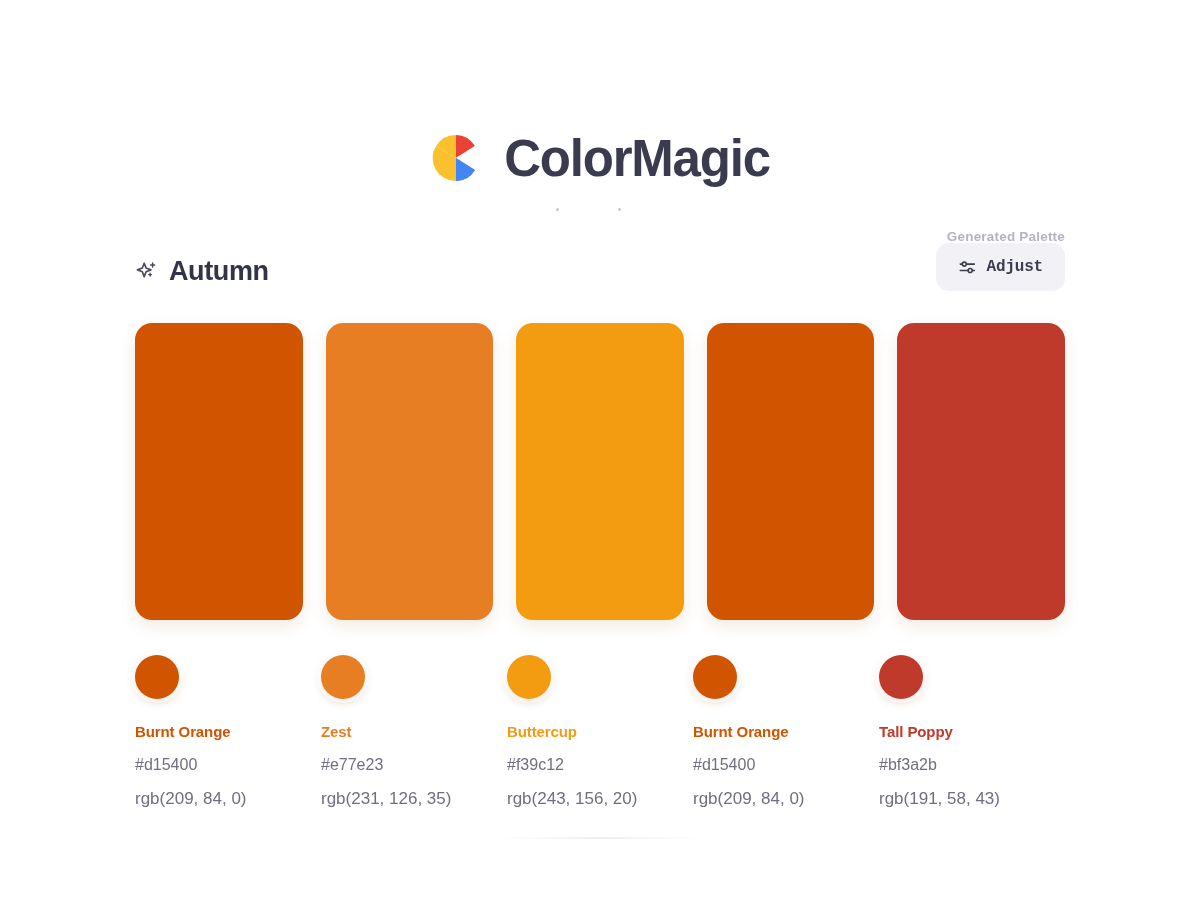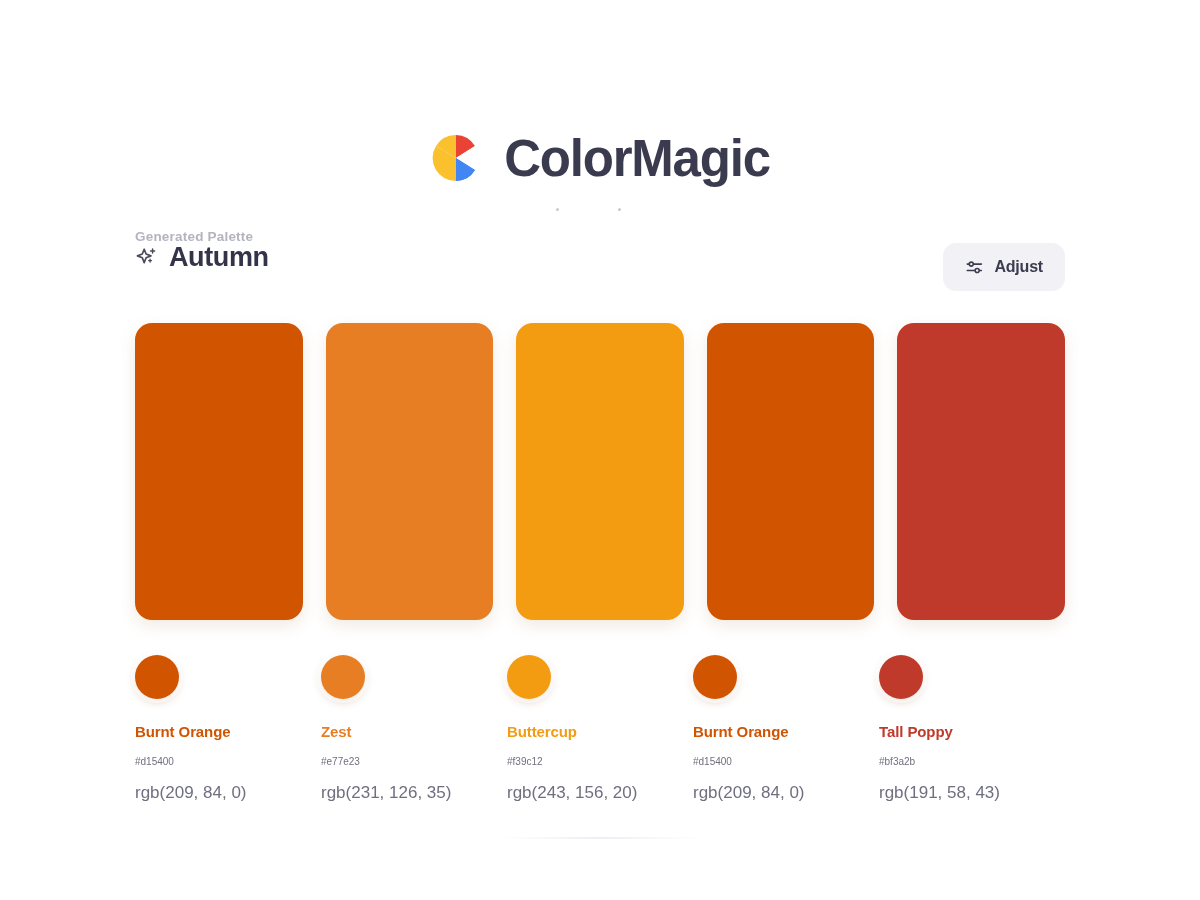--- a/index.html
+++ b/index.html
@@ -71,20 +71,22 @@
     left: 135px;
     width: 930px;
     height: 72px;
   }
   .palette-eyebrow {
     font-size: 13.5px;
     font-weight: 700;
     color: #b4b4c0;
     letter-spacing: 0.2px;
     line-height: 1;
+    margin-bottom: 14px;
+    text-align: right;
   }
   .palette-title-row {
     display: flex;
     align-items: center;
     gap: 10px;
   }
   .sparkle-icon {
     width: 24px;
     height: 24px;
     flex: 0 0 24px;
@@ -108,21 +110,21 @@
   }
   .action-btn {
     height: 48px;
     padding: 0 22px;
     border: none;
     border-radius: 13px;
     background: #f2f1f6;
     display: flex;
     align-items: center;
     gap: 10px;
-    font-family: Liberation Sans, sans-serif;
+    font-family: Liberation Mono, monospace;
     font-size: 16px;
     font-weight: 700;
     color: #3c3c50;
     cursor: pointer;
     letter-spacing: -0.2px;
   }
   .action-btn svg { display: block; flex: 0 0 auto; }
 
   
   .cards {
@@ -164,21 +166,21 @@
     box-shadow: 0 0 0 4px rgba(255,255,255,0.55), 0 3px 9px rgba(140,80,30,0.28);
   }
   .info-name {
     font-size: 15px;
     font-weight: 700;
     line-height: 1;
     margin-bottom: 18px;
     letter-spacing: -0.1px;
   }
   .info-hex {
-    font-size: 10px;
+    font-size: 16px;
     color: #6f6f80;
     line-height: 1;
     margin-bottom: 17px;
   }
   .info-rgb {
     font-size: 17px;
     color: #6f6f80;
     line-height: 1;
   }
 

